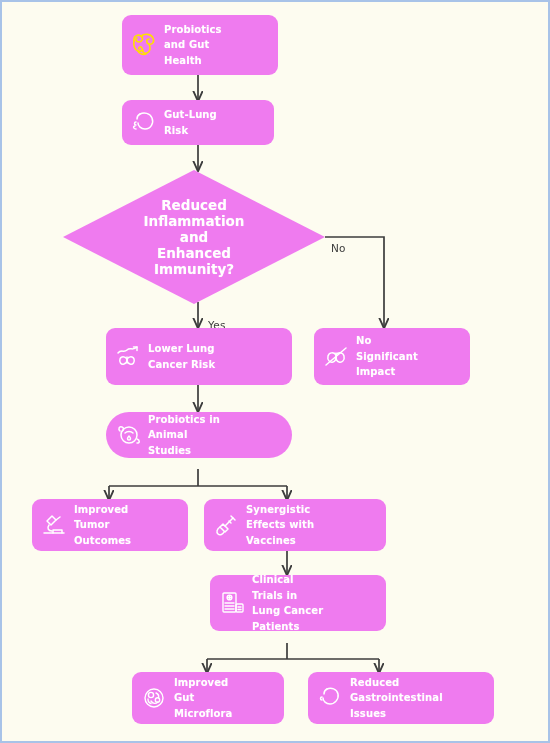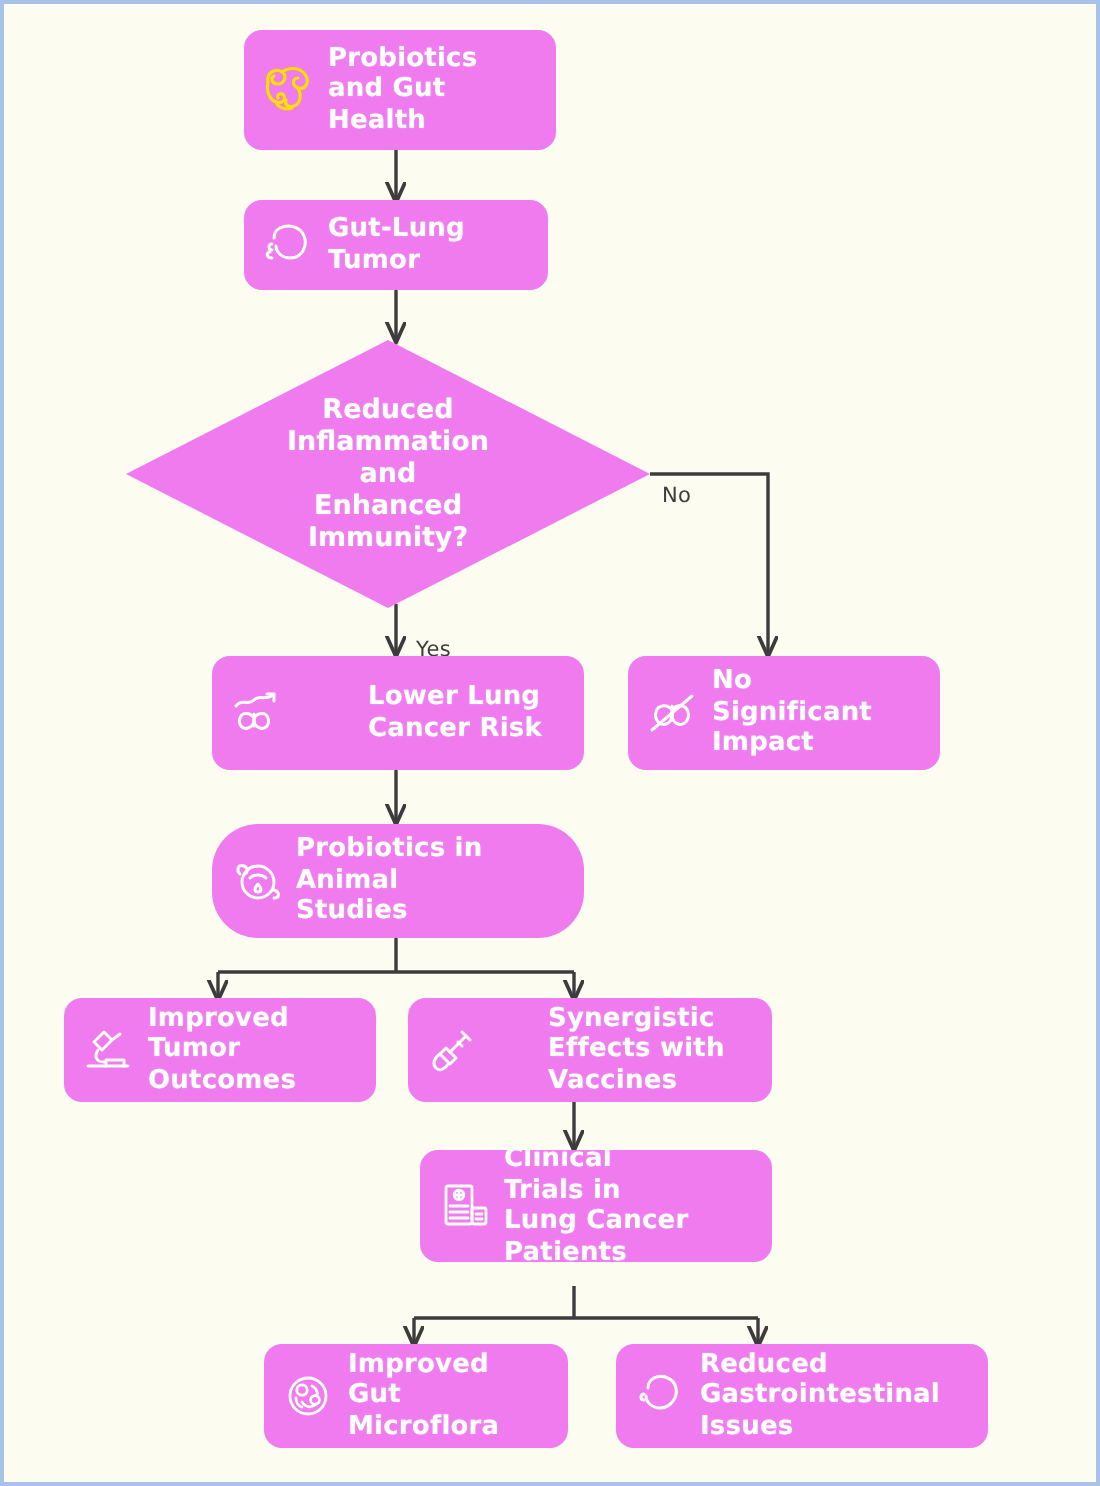--- a/index.html
+++ b/index.html
@@ -47,21 +47,21 @@
     width: 34px;
     height: 34px;
     display: flex;
     align-items: center;
     justify-content: center;
     margin-right: 2px;
   }
   .node .ico svg { display:block; }
   .node .lbl {
     flex: 1 1 auto;
-    font-size: 13px;
+    font-size: 10px;
     line-height: 15.5px;
     font-weight: bold;
     letter-spacing: 0.1px;
     text-align: left;
     white-space: pre-line;
     text-shadow: 0 0 1px rgba(255,255,255,0.35);
   }
   
   .diamond-wrap {
     position: absolute;
@@ -156,36 +156,36 @@
       <svg width="28" height="26" viewBox="0 0 28 26">
         <g fill="none" stroke="#ffffff" stroke-width="1.5" stroke-linecap="round" stroke-linejoin="round">
           <path d="M9,4 C13,2 19,3 21,8 C23,13 20,19 14,19 C10,19 7,16 7,13"></path>
           <path d="M9,4 C7,5 6,7 6,9"></path>
           <path d="M5,12 C3,12 3,15 5,15"></path>
           <path d="M4,16 C2,16 2,19 5,19"></path>
         </g>
       </svg>
     </span>
     <span class="lbl">Gut-Lung
-Tumor</span>
+Risk</span>
   </div>
 
   <div class="diamond-wrap" style="left:61px; top:168px; width:262px; height:134px;">
     <div class="diamond-shape"></div>
     <span class="lbl">Reduced
 Inflammation
 and
 Enhanced
 Immunity?</span>
   </div>
 
   <span class="edge-label" style="left:206px; top:317px;">Yes</span>
   <span class="edge-label" style="left:329px; top:240px;">No</span>
 
-  <div class="node" style="left:104px; top:326px; width:186px; height:57px;gap:36px;">
+  <div class="node" style="left:104px; top:326px; width:186px; height:57px;">
     <span class="ico">
       <svg width="30" height="26" viewBox="0 0 30 26">
         <g fill="none" stroke="#ffffff" stroke-width="1.5" stroke-linecap="round" stroke-linejoin="round">
           <path d="M13,13 L13,19"></path>
           <path d="M13,15 C11,12 7,12 6,15 C5,18 7,21 10,20 C12,19.4 13,18 13,16"></path>
           <path d="M13,15 C15,12 19,12 20,15 C21,18 19,21 16,20 C14,19.4 13,18 13,16"></path>
           <path d="M4,9 C7,5 10,9 13,6 C16,3 19,7 23,3"></path>
           <path d="M19.5,3 L23,3 L23,6.5"></path>
         </g>
       </svg>
@@ -203,21 +203,21 @@
           <path d="M14,11 C16,8 21,8 22,12 C23,16 20,19 17,18 C15,17.3 14,15.5 14,13"></path>
           <path d="M4,21 L24,4"></path>
         </g>
       </svg>
     </span>
     <span class="lbl">No
 Significant
 Impact</span>
   </div>
 
-  <div class="node" style="left:104px; top:410px; width:186px; height:57px;border-radius:23px;">
+  <div class="node" style="left:104px; top:410px; width:186px; height:46px;border-radius:23px;">
     <span class="ico">
       <svg width="30" height="26" viewBox="0 0 30 26">
         <g fill="none" stroke="#ffffff" stroke-width="1.5" stroke-linecap="round" stroke-linejoin="round">
           <circle cx="15" cy="13" r="8"></circle>
           <path d="M6,9 C4,7 5,4 8,5 C10,5.7 10,8 8.5,9"></path>
           <path d="M11,11 C13,9 17,9 19,11"></path>
           <path d="M15,14 C13,16 13,18 15,18 C17,18 17,16 15,14"></path>
           <path d="M23,17 C26,18 26,21 23,21"></path>
         </g>
       </svg>
@@ -237,21 +237,21 @@
           <path d="M4,21 L24,21"></path>
           <path d="M13,21 L13,18 L22,18 L22,21"></path>
         </g>
       </svg>
     </span>
     <span class="lbl">Improved
 Tumor
 Outcomes</span>
   </div>
 
-  <div class="node" style="left:202px; top:497px; width:182px; height:52px;gap:28px;">
+  <div class="node" style="left:202px; top:497px; width:182px; height:52px;">
     <span class="ico">
       <svg width="30" height="26" viewBox="0 0 30 26">
         <g fill="none" stroke="#ffffff" stroke-width="1.5" stroke-linecap="round" stroke-linejoin="round">
           <path d="M13,14 L21,6"></path>
           <path d="M11,12 L16,17 L13,20 L8,15 Z"></path>
           <path d="M19,4 L23,8"></path>
           <path d="M17,9 L19,11"></path>
           <path d="M8,15 C5,17 4,20 6,22 C8,24 11,22 12,20"></path>
         </g>
       </svg>

